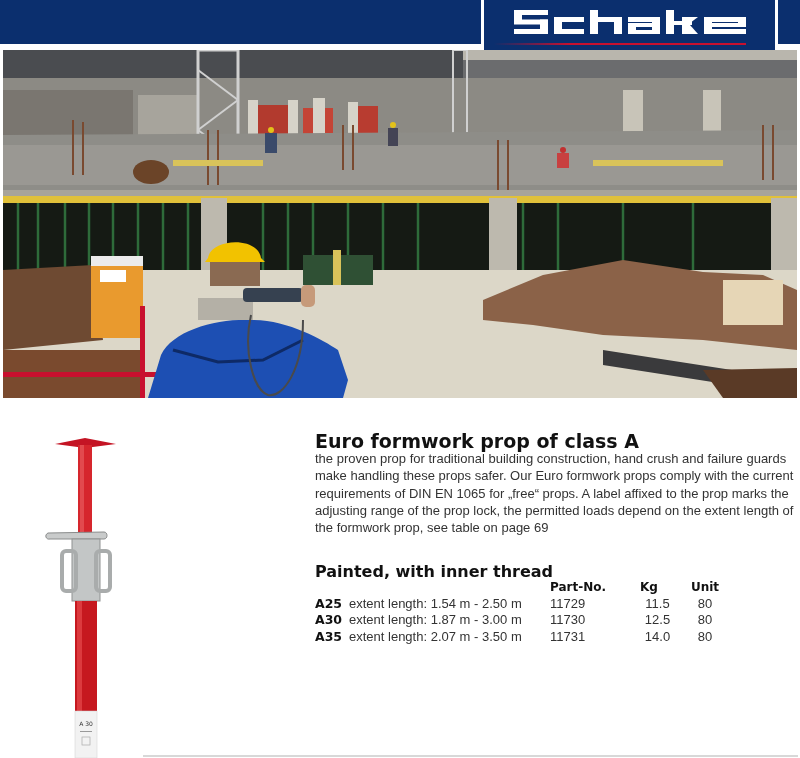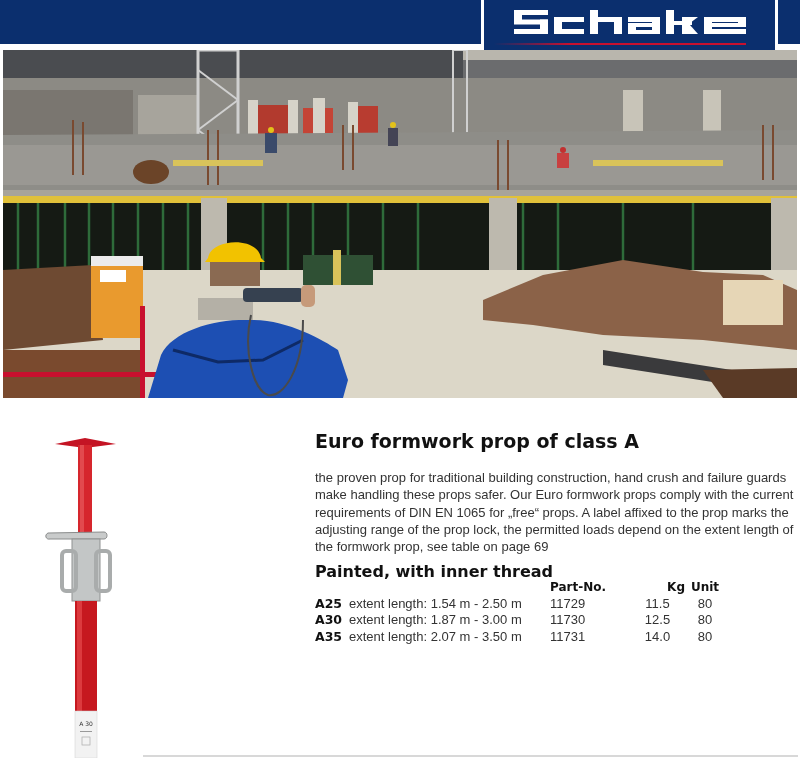--- a/index.html
+++ b/index.html
@@ -41,38 +41,38 @@
   .prop-image {
     position: absolute; left: 40px; top: 435px; width: 90px; height: 323px;
   }
 
   .content { position: absolute; left: 315px; top: 432px; width: 480px; }
   .section-title {
     font-family: "DejaVu Sans", sans-serif; font-weight: bold; font-size: 19px; color: #111;
     line-height: 18px;
   }
   .description {
-    font-size: 13px; line-height: 17.3px; color: #333; width: 480px; margin-top: 19px;
+    font-size: 13px; line-height: 17.3px; color: #333; width: 480px;
   }
   .sub-title {
     position: absolute; left: 315px; top: 562px;
     font-family: "DejaVu Sans", sans-serif; font-weight: bold; font-size: 16px; color: #111;
   }
   .spec-table {
     position: absolute; left: 315px; top: 579px; width: 410px;
     border-collapse: collapse; font-size: 13px; color: #333;
   }
   .spec-table th { font-family: "DejaVu Sans", sans-serif; font-weight: bold; font-size: 12px; color: #111; text-align: left; height: 16px; padding: 0; }
   .spec-table td { height: 16.5px; padding: 0; white-space: nowrap; }
   .col-code { width: 34px; font-weight: bold; color: #111; font-family: "DejaVu Sans", sans-serif; font-size: 12.5px; }
   .col-desc { width: 201px; }
   .col-part { width: 80px; }
   .col-kg { width: 55px; text-align: center; }
   .col-unit { width: 40px; text-align: center; }
-  .spec-table th.col-kg { text-align: right; padding-left: 10px; }
+  .spec-table th.col-kg { text-align: left; padding-left: 10px; }
   .spec-table th.col-unit { text-align: center; }
 
   .bottom-rule {
     position: absolute; left: 143px; top: 755px; width: 655px; height: 2px; background: #d8d8d8;
   }
 </style>
 </head>
 <body>
 
 <div class="header-bar">

